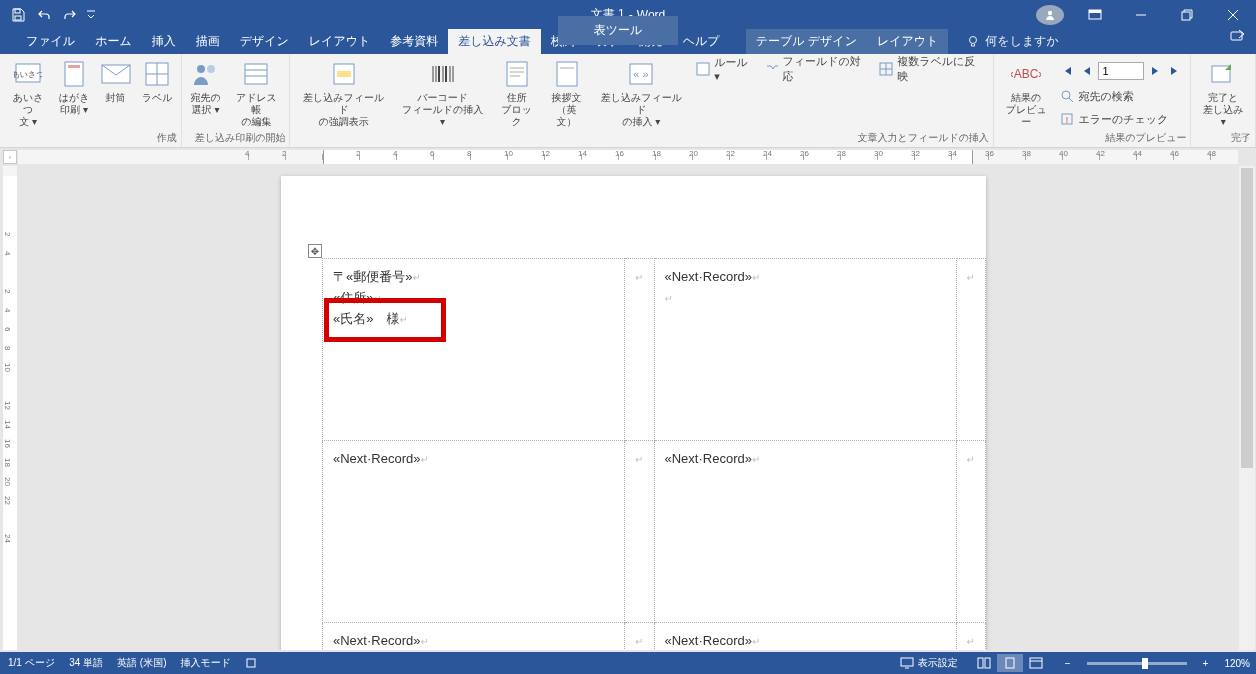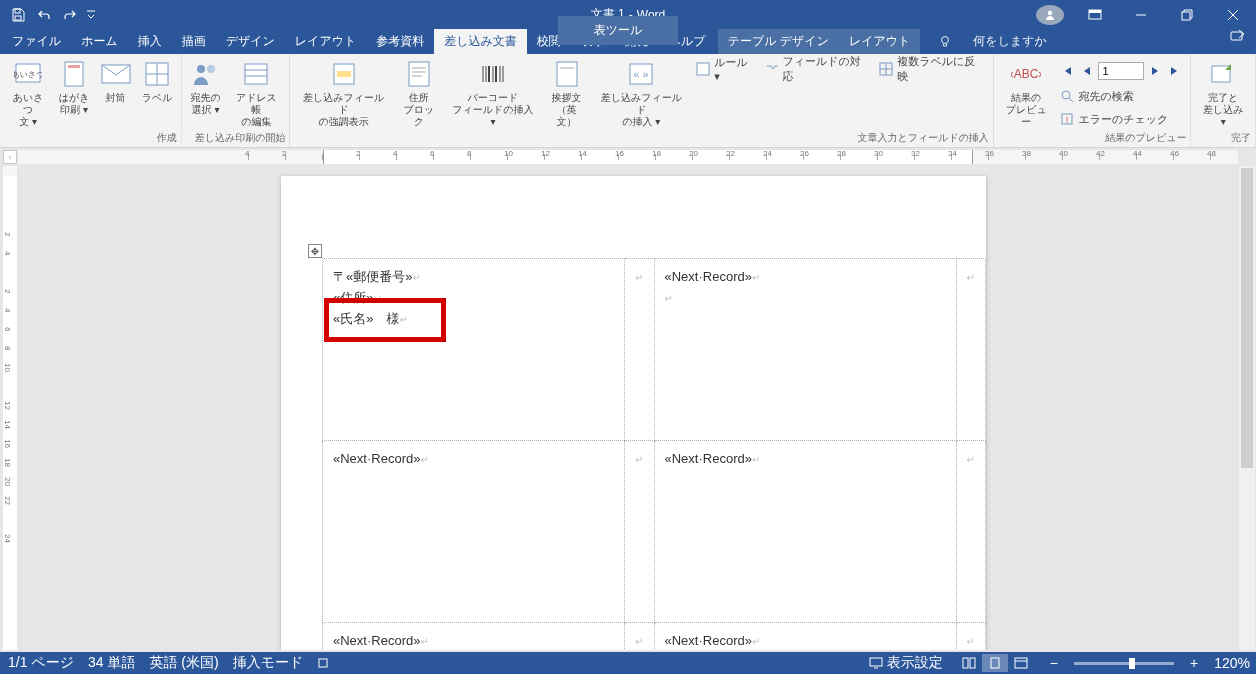--- a/index.html
+++ b/index.html
@@ -9,26 +9,26 @@
 .titlebar { height: 29px; background: #2b579a; display: flex; align-items: center; color: #fff; font-size: 12px; position: relative; }
 .qat { display: flex; align-items: center; gap: 2px; padding-left: 6px; }
 .qat-btn { width: 24px; height: 24px; display: flex; align-items: center; justify-content: center; cursor: pointer; }
 .title-center { position: absolute; left: 50%; transform: translateX(-50%); display:flex; align-items:center; gap:4px;}
 .context-tab-title { position: absolute; left: 558px; width:120px; text-align:center; top: 16px; height: 29px; line-height:29px; background: #4a6fa5; }
 .win-controls { position: absolute; right: 0; display: flex; }
 .win-btn { width: 46px; height: 29px; display: flex; align-items: center; justify-content: center; cursor: pointer; }
 .user-badge { width: 28px; height: 20px; background: #9aa8bd; border-radius: 50%; display:flex;align-items:center;justify-content:center;margin-right:4px;}
 
 
-.ribbon-tabs { height: 25px; background: #2b579a; display: flex; align-items: stretch; color: #fff; font-size: 12px; padding-left: 2px; }
+.ribbon-tabs { height: 25px; background: #2b579a; display: flex; align-items: stretch; color: #fff; font-size: 12px; padding-left: 16px; }
 .rtab { padding: 0 10px; display: flex; align-items: center; cursor: pointer; }
 .rtab.active { background: #f3f3f3; color: #2b579a; }
-.context-tabs { display:flex; margin-left: 2px; }
+.context-tabs { display:flex; margin-left: 16px; }
 .rtab.context { background: #4a6fa5; }
-.tellme { display:flex; align-items:center; margin-left: 18px; gap:21px; opacity:0.9;}
+.tellme { display:flex; align-items:center; margin-left: 18px; gap:5px; opacity:0.9;}
 .share-icon { position:absolute; right:10px; }
 
 
 .ribbon { height: 94px; background: #f3f3f3; border-bottom: 1px solid #d4d4d4; display: flex; position: relative; }
 .ribbon-group { display: flex; flex-direction: column; border-right: 1px solid #e1e1e1; padding: 2px 4px 0; }
 .group-content { flex: 1; display: flex; align-items: flex-start; gap: 2px; }
 .group-label { font-size: 10px; color: #666; text-align: right; padding: 1px 0 2px; }
 .big-btn { display: flex; flex-direction: column; align-items: center; justify-content: flex-start; width: auto; min-width: 38px; padding: 2px 4px; cursor: pointer; height: 74px; }
 .big-btn .icon-box { width: 32px; height: 32px; display: flex; align-items: center; justify-content: center; margin-bottom: 2px; }
 .big-btn .lbl { font-size: 10px; text-align: center; line-height: 12px; color: #444; }
@@ -62,21 +62,21 @@
 .cell-row3 td { height:40px; }
 .field { }
 .ret { color:#c0c0c0; font-size:10px; }
 .highlight-box { position:absolute; border:5px solid #d40000; pointer-events:none;}
 
 
 .v-scroll { position:absolute; right:1px; top:166px; bottom:24px; width:16px; background:#f0f0f0;}
 .v-scroll .thumb { position:absolute; left:2px; right:2px; top:2px; height:300px; background:#cdcdcd; border-radius:0;}
 
 
-.statusbar { position:absolute; left:0; right:0; bottom:0; height:22px; background:#2b579a; color:#fff; font-size:14px; display:flex; align-items:center; padding:0 8px; gap:14px;}
+.statusbar { position:absolute; left:0; right:0; bottom:0; height:22px; background:#2b579a; color:#fff; font-size:10px; display:flex; align-items:center; padding:0 8px; gap:14px;}
 .statusbar .right { position:absolute; right:6px; display:flex; align-items:center; gap:13px;}
 .view-btns { display:flex; gap:0;}
 .view-btn { width:26px; height:18px; display:flex;align-items:center;justify-content:center; cursor:pointer;}
 .view-btn.active { background: rgba(255,255,255,0.3); }
 .zoom-slider { width:100px; height:3px; background: rgba(255,255,255,0.5); position:relative;}
 .zoom-slider .handle { position:absolute; left:55px; top:-4px; width:6px; height:11px; background:#fff;}
 .zoom-btn { cursor:pointer; padding:0 3px;}
 
 svg { display:block; }
 </style>
@@ -257,44 +257,44 @@
           <div class="icon-box">
             <svg width="26" height="26">
               <rect x="3" y="3" width="20" height="20" fill="#fff" stroke="#7a9cc6"></rect>
               <rect x="6" y="10" width="14" height="6" fill="#ffe08a"></rect>
             </svg>
           </div>
           <div class="lbl">差し込みフィールド<br>の強調表示</div>
         </div>
       <div class="big-btn">
           <div class="icon-box">
-            <svg width="24" height="28">
-              <rect x="2" y="2" width="20" height="24" fill="#fff" stroke="#7a9cc6"></rect>
-              <line x1="5" y1="8" x2="19" y2="8" stroke="#aaa"></line>
-              <line x1="5" y1="12" x2="19" y2="12" stroke="#aaa"></line>
-              <line x1="5" y1="16" x2="15" y2="16" stroke="#aaa"></line>
-            </svg>
-          </div>
-          <div class="lbl">住所<br>ブロック</div>
-        </div>
-      <div class="big-btn">
-          <div class="icon-box">
             <svg width="28" height="24">
               <g stroke="#444">
                 <line x1="4" y1="4" x2="4" y2="20"></line>
                 <line x1="7" y1="4" x2="7" y2="20"></line>
                 <line x1="10" y1="4" x2="10" y2="20" stroke-width="2"></line>
                 <line x1="14" y1="4" x2="14" y2="20"></line>
                 <line x1="17" y1="4" x2="17" y2="20" stroke-width="2"></line>
                 <line x1="21" y1="4" x2="21" y2="20"></line>
                 <line x1="24" y1="4" x2="24" y2="20"></line>
               </g>
             </svg>
           </div>
           <div class="lbl">バーコード<br>フィールドの挿入 ▾</div>
+        </div>
+      <div class="big-btn">
+          <div class="icon-box">
+            <svg width="24" height="28">
+              <rect x="2" y="2" width="20" height="24" fill="#fff" stroke="#7a9cc6"></rect>
+              <line x1="5" y1="8" x2="19" y2="8" stroke="#aaa"></line>
+              <line x1="5" y1="12" x2="19" y2="12" stroke="#aaa"></line>
+              <line x1="5" y1="16" x2="15" y2="16" stroke="#aaa"></line>
+            </svg>
+          </div>
+          <div class="lbl">住所<br>ブロック</div>
         </div>
       <div class="big-btn">
           <div class="icon-box">
             <svg width="24" height="28">
               <rect x="2" y="2" width="20" height="24" fill="#fff" stroke="#7a9cc6"></rect>
               <line x1="5" y1="8" x2="19" y2="8" stroke="#aaa"></line>
             </svg>
           </div>
           <div class="lbl">挨拶文<br>（英文）</div>
         </div>

